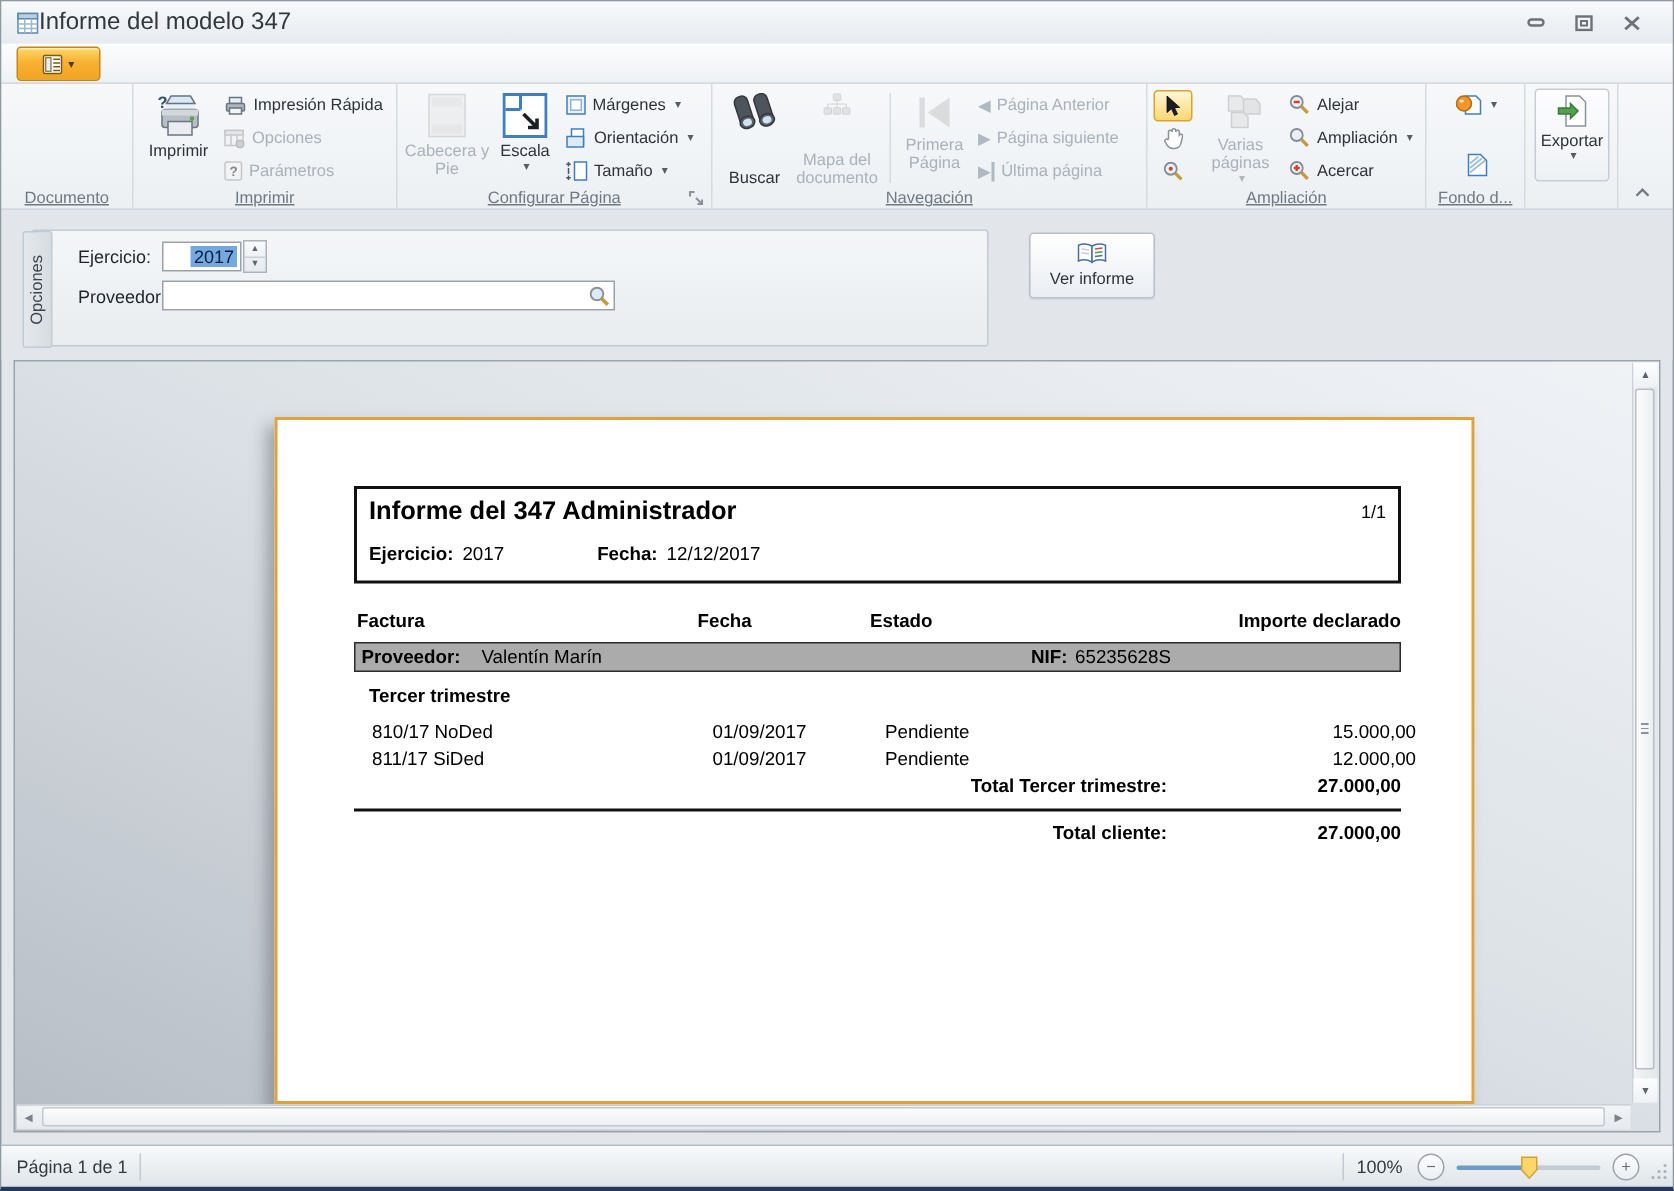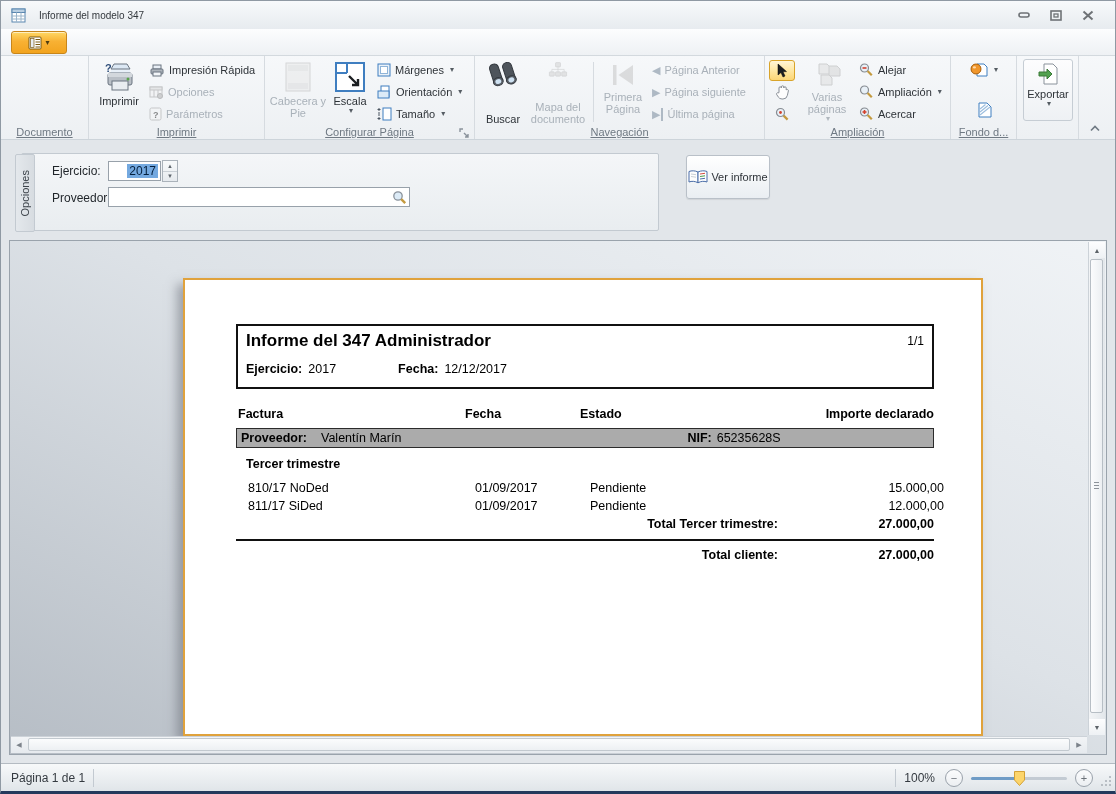--- a/index.html
+++ b/index.html
@@ -3,21 +3,21 @@
 <meta charset="utf-8">
 <style>
   html,body{margin:0;padding:0;width:1116px;height:794px;overflow:hidden;
     font-family:"Liberation Sans","DejaVu Sans",sans-serif;background:#cfd4da;}
   *{box-sizing:border-box;}
   .window{position:absolute;inset:0;border:1px solid #8f99a3;border-bottom:3px solid #24395c;
     background:#e2e6ea;}
   
   .titlebar{position:absolute;top:0;left:0;right:0;height:28px;
     background:linear-gradient(#f7f9fb,#e7ebef);display:flex;align-items:center;padding:0 10px;}
-  .titletext{font-size:10px;color:#33383d;margin-left:13px;text-align:center;}
+  .titletext{font-size:16px;color:#33383d;margin-left:0;text-align:center;}
   .wincontrols{margin-left:auto;display:flex;gap:14px;align-items:center;padding-right:8px;}
   .winbtn{width:18px;height:14px;display:flex;align-items:center;justify-content:center;cursor:default;}
   
   .tabstrip{position:absolute;top:28px;left:0;right:0;height:27px;
     background:linear-gradient(#fcfdfe,#eef1f4);border-bottom:1px solid #d3d9de;}
   .appbtn{position:absolute;left:10px;top:2px;width:56px;height:23px;border:1px solid #c8861a;border-radius:3px;
     background:linear-gradient(#ffd865,#f8b133 45%,#f2a41f);display:flex;align-items:center;justify-content:center;gap:3px;
     box-shadow:inset 0 1px 0 rgba(255,255,255,.6);}
   .appbtn .arrow{font-size:8px;color:#4d3c12;line-height:8px;}
   
@@ -51,21 +51,21 @@
   .txtbox{position:absolute;border:1px solid #98a1aa;background:#fff;height:20px;font-size:12px;}
   .ejval{display:flex;align-items:center;justify-content:flex-end;padding-right:2px;}
   .ejval span{background:#74a9e0;color:#041f3d;padding:0 2px;}
   .spinner{position:absolute;width:16px;height:22px;border:1px solid #aab2ba;background:linear-gradient(#f8fafb,#e6eaee);
     display:flex;flex-direction:column;}
   .spinner div{flex:1;display:flex;align-items:center;justify-content:center;font-size:6px;color:#5f666d;border-bottom:1px solid #c9cfd5;}
   .spinner div:last-child{border-bottom:none;}
   .provinput{display:flex;align-items:center;}
   .provinput input{flex:1;border:none;outline:none;height:16px;font-size:12px;background:transparent;}
   .verinforme{position:absolute;left:685px;top:15px;width:84px;height:44px;border:1px solid #b9c0c8;border-radius:3px;
-    background:linear-gradient(#ffffff,#eaeef2);display:flex;flex-direction:row;align-items:center;justify-content:center;gap:3px;
+    background:linear-gradient(#ffffff,#eaeef2);display:flex;flex-direction:column;align-items:center;justify-content:center;gap:3px;
     font-size:11px;color:#2e3338;box-shadow:0 1px 1px rgba(0,0,0,.08);}
   
   .preview{position:absolute;top:239px;left:8px;right:8px;bottom:36px;border:1px solid #9aa3ac;
     background:linear-gradient(205deg,#f0f3f6 0%,#dde2e7 45%,#b6bdc5 100%);overflow:hidden;}
   .page{position:absolute;left:142px;top:37px;width:800px;bottom:18px;background:#fff;border:2px solid #e0a23c;
     box-shadow:-6px 6px 10px rgba(95,100,110,.5);margin-left:31px;}
   .rpt{position:absolute;inset:0;font-size:12.5px;color:#000;}
   .rpt .b{font-weight:bold;}
   .hdrbox{position:absolute;left:51px;top:44px;width:698px;height:65px;border:2px solid #111;}
   .rtitle{position:absolute;left:8px;top:5px;font-size:17px;font-weight:bold;}

